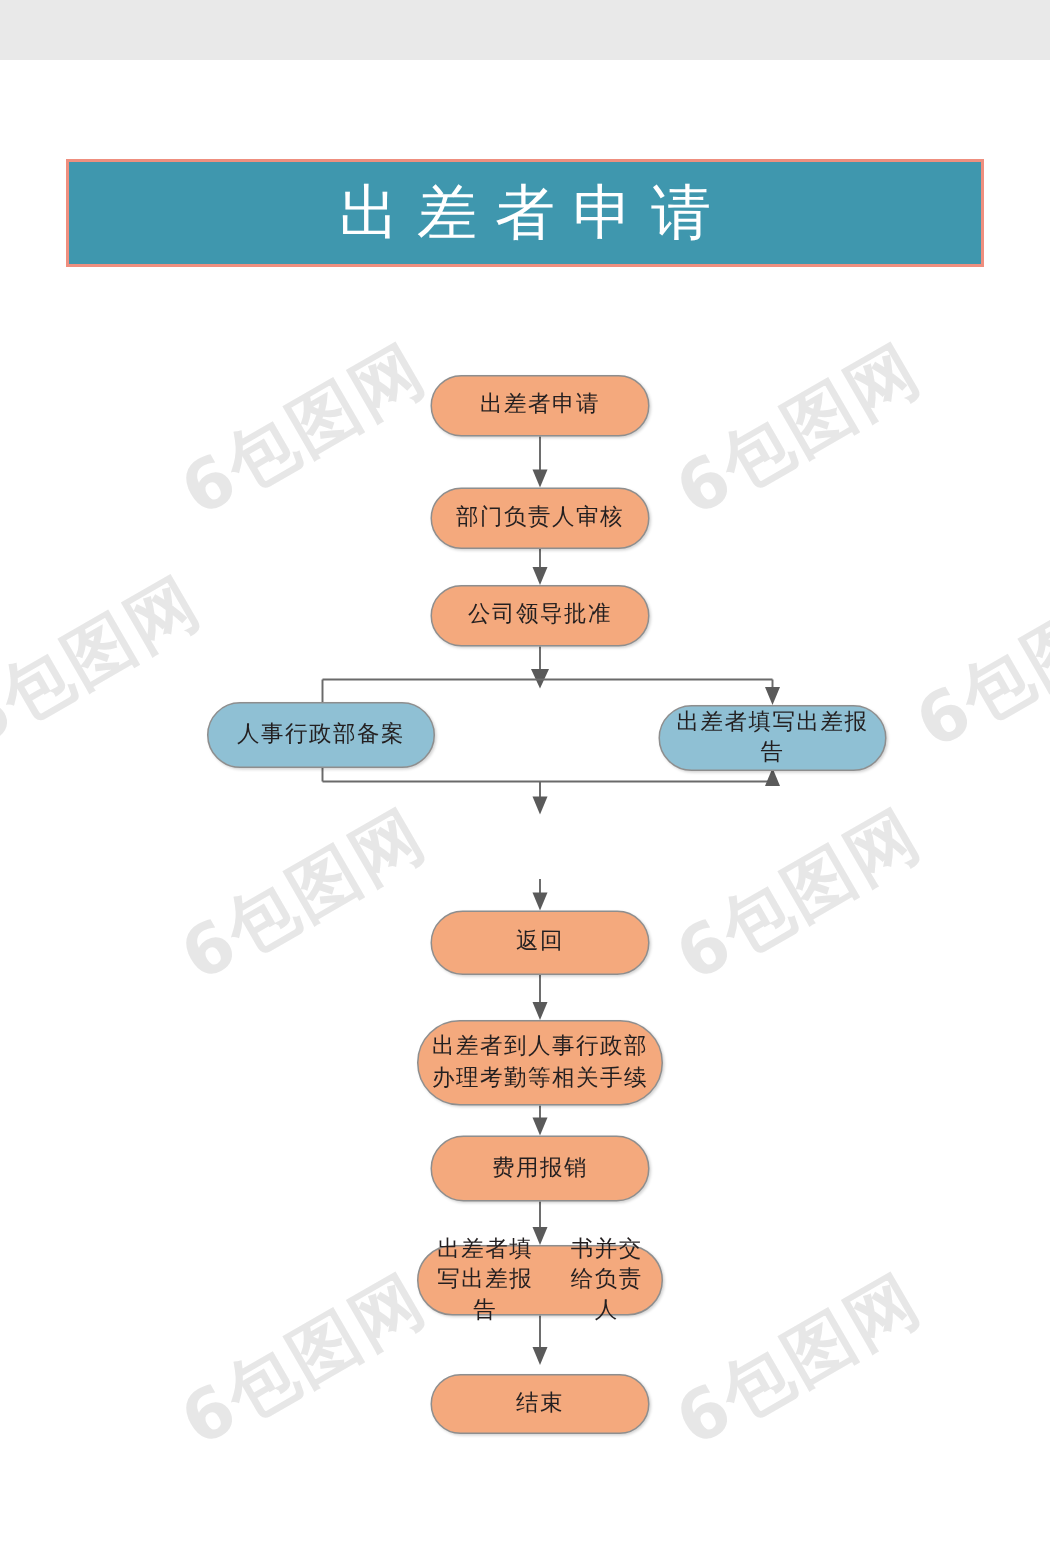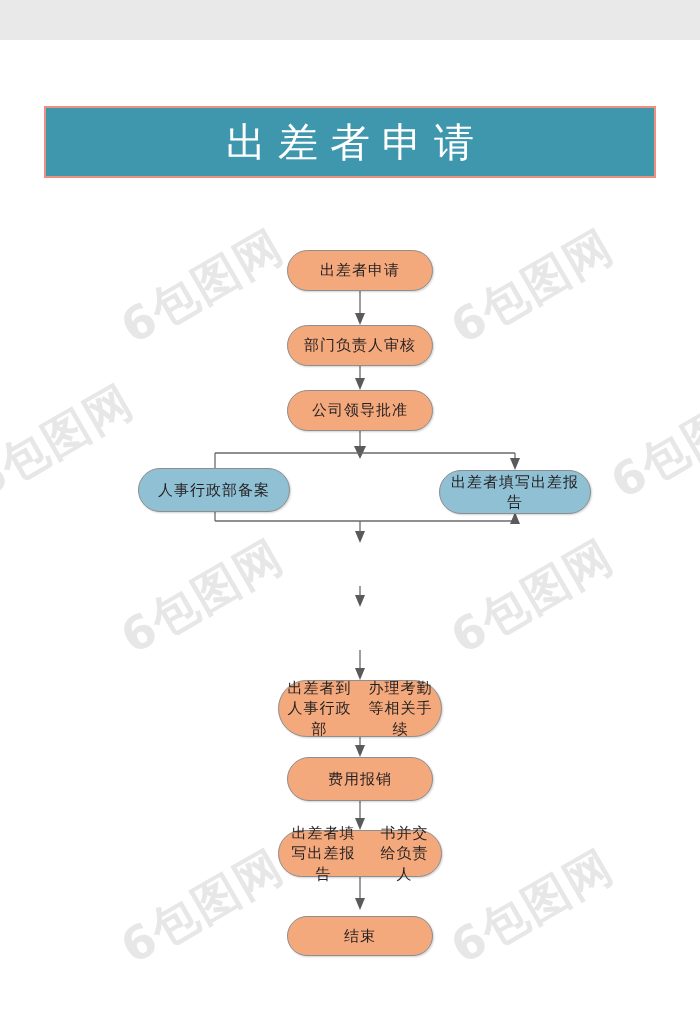--- a/index.html
+++ b/index.html
@@ -198,22 +198,25 @@
 
     <div class="node blue" style="left:138px; top:468px; width:152px; height:44px;">
       <span class="nlabel">人事行政部备案</span>
     </div>
 
     <div class="node blue" style="left:439px; top:470px; width:152px; height:44px;">
       <span class="nlabel">出差者填写出差报告</span>
     </div>
 
 
-
-    <div class="node orange" style="left:278px; top:680px; width:164px; height:57px; flex-direction:row;">
+    <div class="node orange" style="left:287px; top:607px; width:146px; height:43px;">
+      <span class="nlabel">返回</span>
+    </div>
+
+    <div class="node orange" style="left:278px; top:680px; width:164px; height:57px; flex-direction:column;">
       <span class="nlabel">出差者到人事行政部</span>
       <span class="nlabel">办理考勤等相关手续</span>
     </div>
 
     <div class="node orange" style="left:287px; top:757px; width:146px; height:44px;">
       <span class="nlabel">费用报销</span>
     </div>
 
     <div class="node orange" style="left:278px; top:830px; width:164px; height:47px; flex-direction:row;">
       <span class="nlabel">出差者填写出差报告</span>

